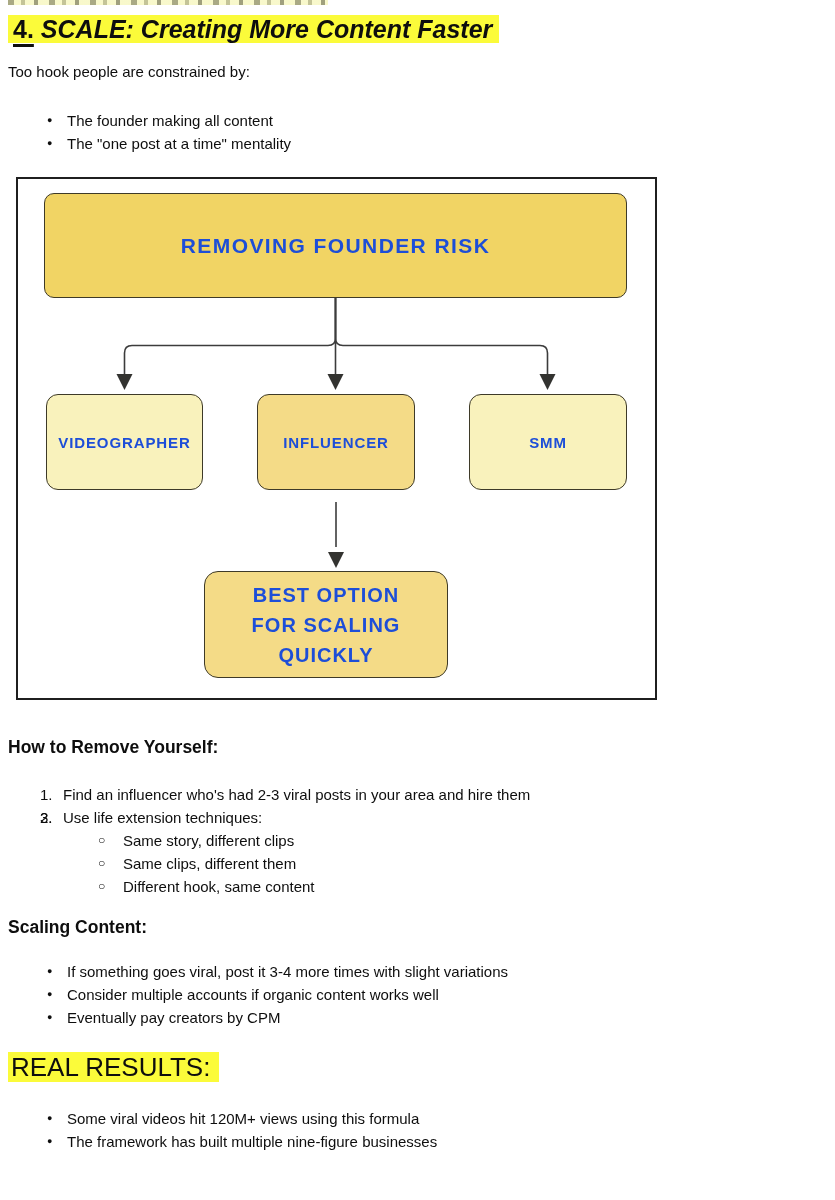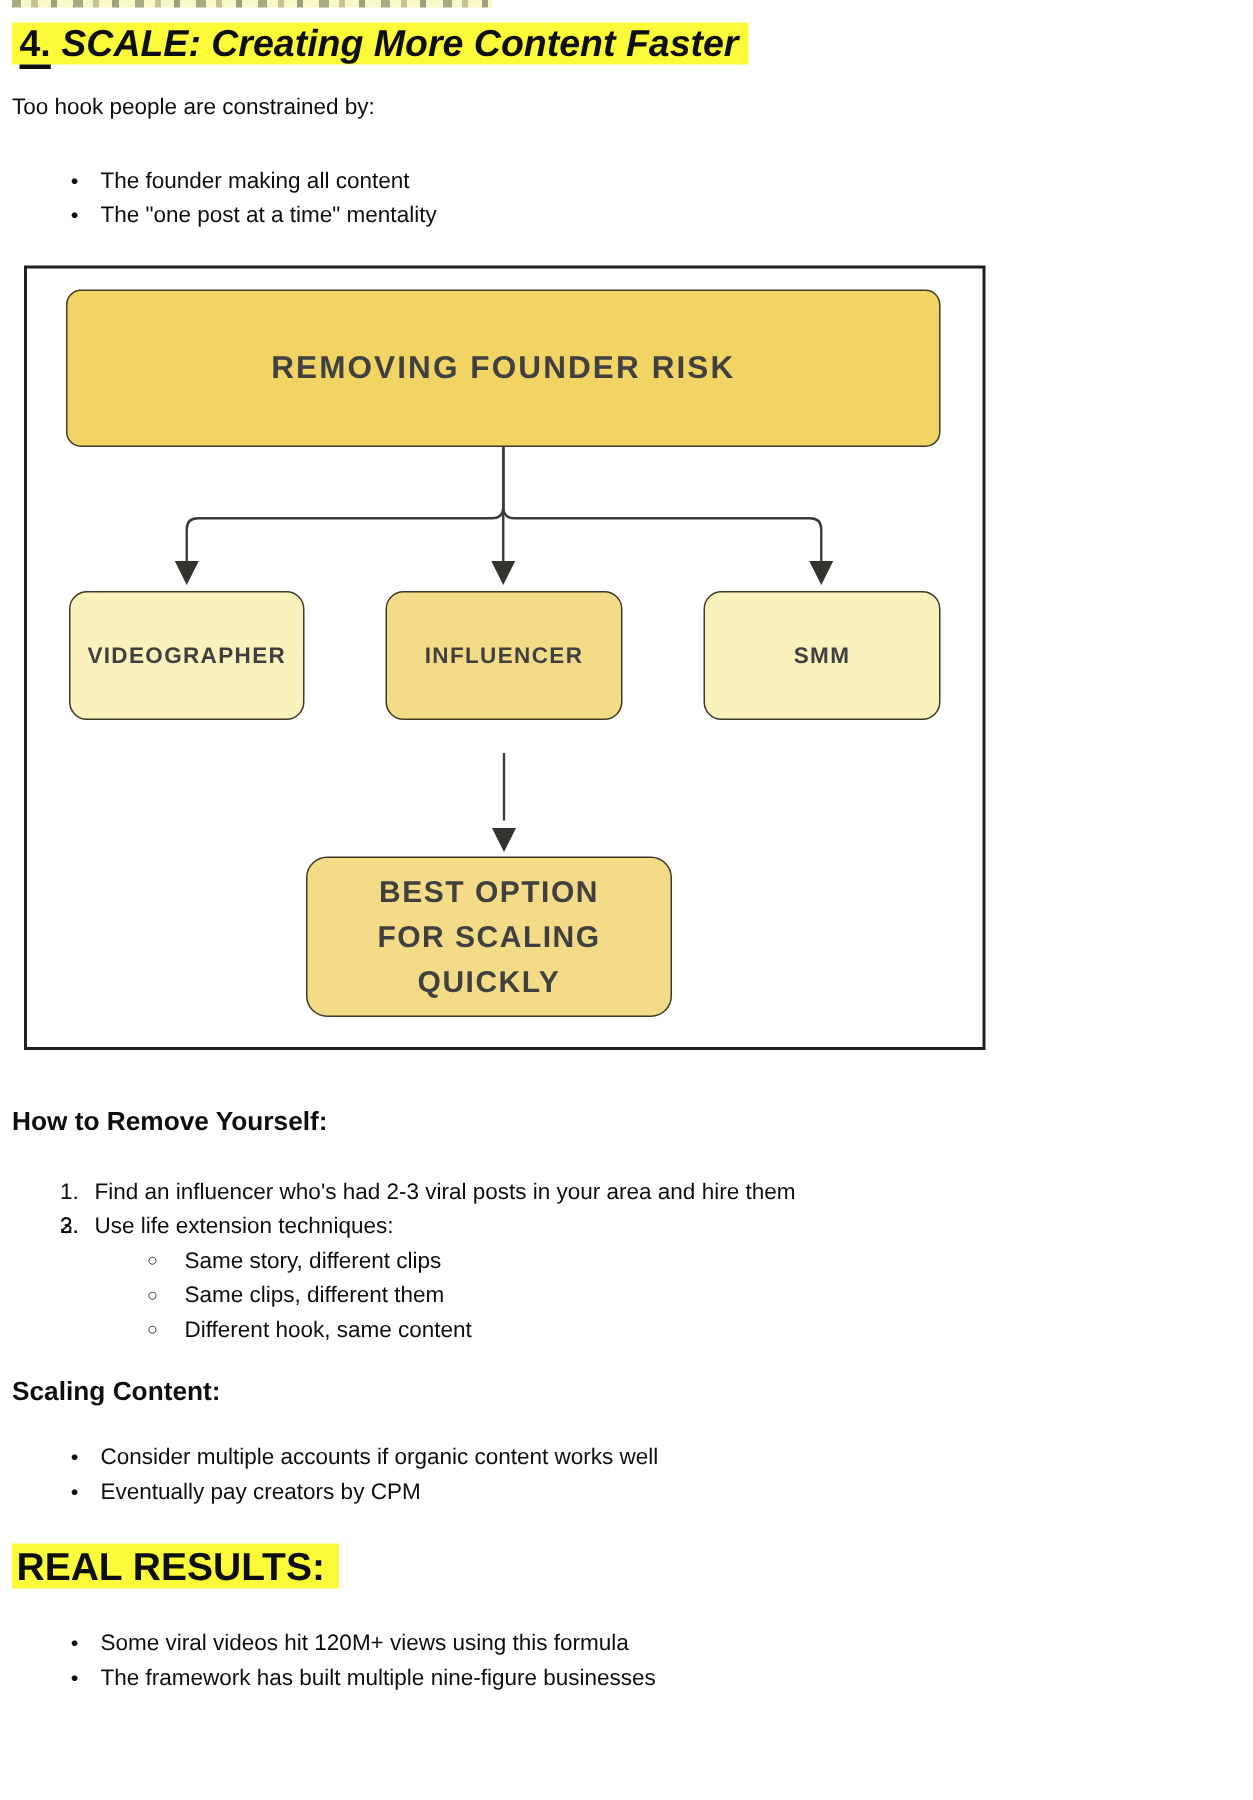--- a/index.html
+++ b/index.html
@@ -28,42 +28,42 @@
   ul.dots li::before{content:"●";position:absolute;left:-20px;top:0;font-size:9px;line-height:23px;}
   
   .diagram{
     position:relative;margin:22px 0 0 16px;width:641px;height:523px;
     box-sizing:border-box;border:2px solid #1f1f1f;background:#fff;
   }
   .diagram svg{position:absolute;left:0;top:0;pointer-events:none;}
   .dbox{
     position:absolute;box-sizing:border-box;border:1.5px solid var(--box_border);
     display:flex;align-items:center;justify-content:center;text-align:center;
-    font-weight:bold;color:#404040;
+    font-weight:bold;color:#1d4ed8;
   }
   .dbox.root{left:26px;top:14px;width:583px;height:105px;background:var(--box_gold);
     border-radius:10px;font-size:21px;letter-spacing:1.4px;}
-  .dbox.child{top:215px;width:157px;height:86px;border-radius:12px;
+  .dbox.child{top:215px;width:157px;height:96px;border-radius:12px;
     font-size:15px;letter-spacing:.9px;background:var(--box_pale);text-align:center;}
   .dbox.c1{left:28px;}
   .dbox.c2{left:239px;width:158px;background:var(--box_medium);}
   .dbox.c3{left:451px;width:158px;}
   .dbox.result{left:186px;top:392px;width:244px;height:107px;background:var(--box_medium);
     border-radius:14px;font-size:20px;letter-spacing:1px;line-height:30px;padding:0 30px;}
   
   h2.sec{margin:0 0 0 8px;font-size:17.5px;line-height:20px;font-weight:bold;}
   h2#remove-heading{margin-top:37px;}
   h2#scaling-heading{margin-top:19px;}
   ol.steps{list-style:none;margin:26px 0 0 8px;padding:0 0 0 55px;line-height:23px;}
   ol.steps>li{position:relative;}
   .stepnum{position:absolute;left:-23px;top:0;}
   ul.subs{list-style:none;margin:0;padding:0 0 0 60px;line-height:23px;}
   ul.subs li{position:relative;}
   ul.subs li::before{content:"○";position:absolute;left:-25px;top:0;font-size:12px;line-height:23px;}
-  h2.big-heading{margin:22px 0 0 8px;font-size:26px;line-height:33px;font-weight:bold;}
+  h2.big-heading{margin:22px 0 0 8px;font-size:26px;line-height:33px;font-weight:normal;}
   h2.big-heading .hl{background:var(--highlight_yellow);padding:0 9px 0 3px;}
   ul.dots.tight{margin-top:23px;}
   ul.dots.results{margin-top:23px;}
 </style>
 </head>
 <body>
 
 <div class="top-strip"></div>
 
 <h1 class="scale-heading"><span class="hl"><span class="h1-num">4.</span><span class="h1-rest">SCALE: Creating More Content Faster</span></span></h1>
@@ -107,20 +107,21 @@
       <li>Same story, different clips</li>
       <li>Same clips, different them</li>
       <li>Different hook, same content</li>
     </ul>
   </li>
 </ol>
 
 <h2 class="sec" id="scaling-heading">Scaling Content:</h2>
 
 <ul class="dots tight">
+  <li>If something goes viral, post it 3-4 more times with slight variations</li>
   <li>Consider multiple accounts if organic content works well</li>
   <li>Eventually pay creators by CPM</li>
 </ul>
 
 <h2 class="big-heading"><span class="hl">REAL RESULTS:</span></h2>
 
 <ul class="dots results">
   <li>Some viral videos hit 120M+ views using this formula</li>
   <li>The framework has built multiple nine-figure businesses</li>
 </ul>

